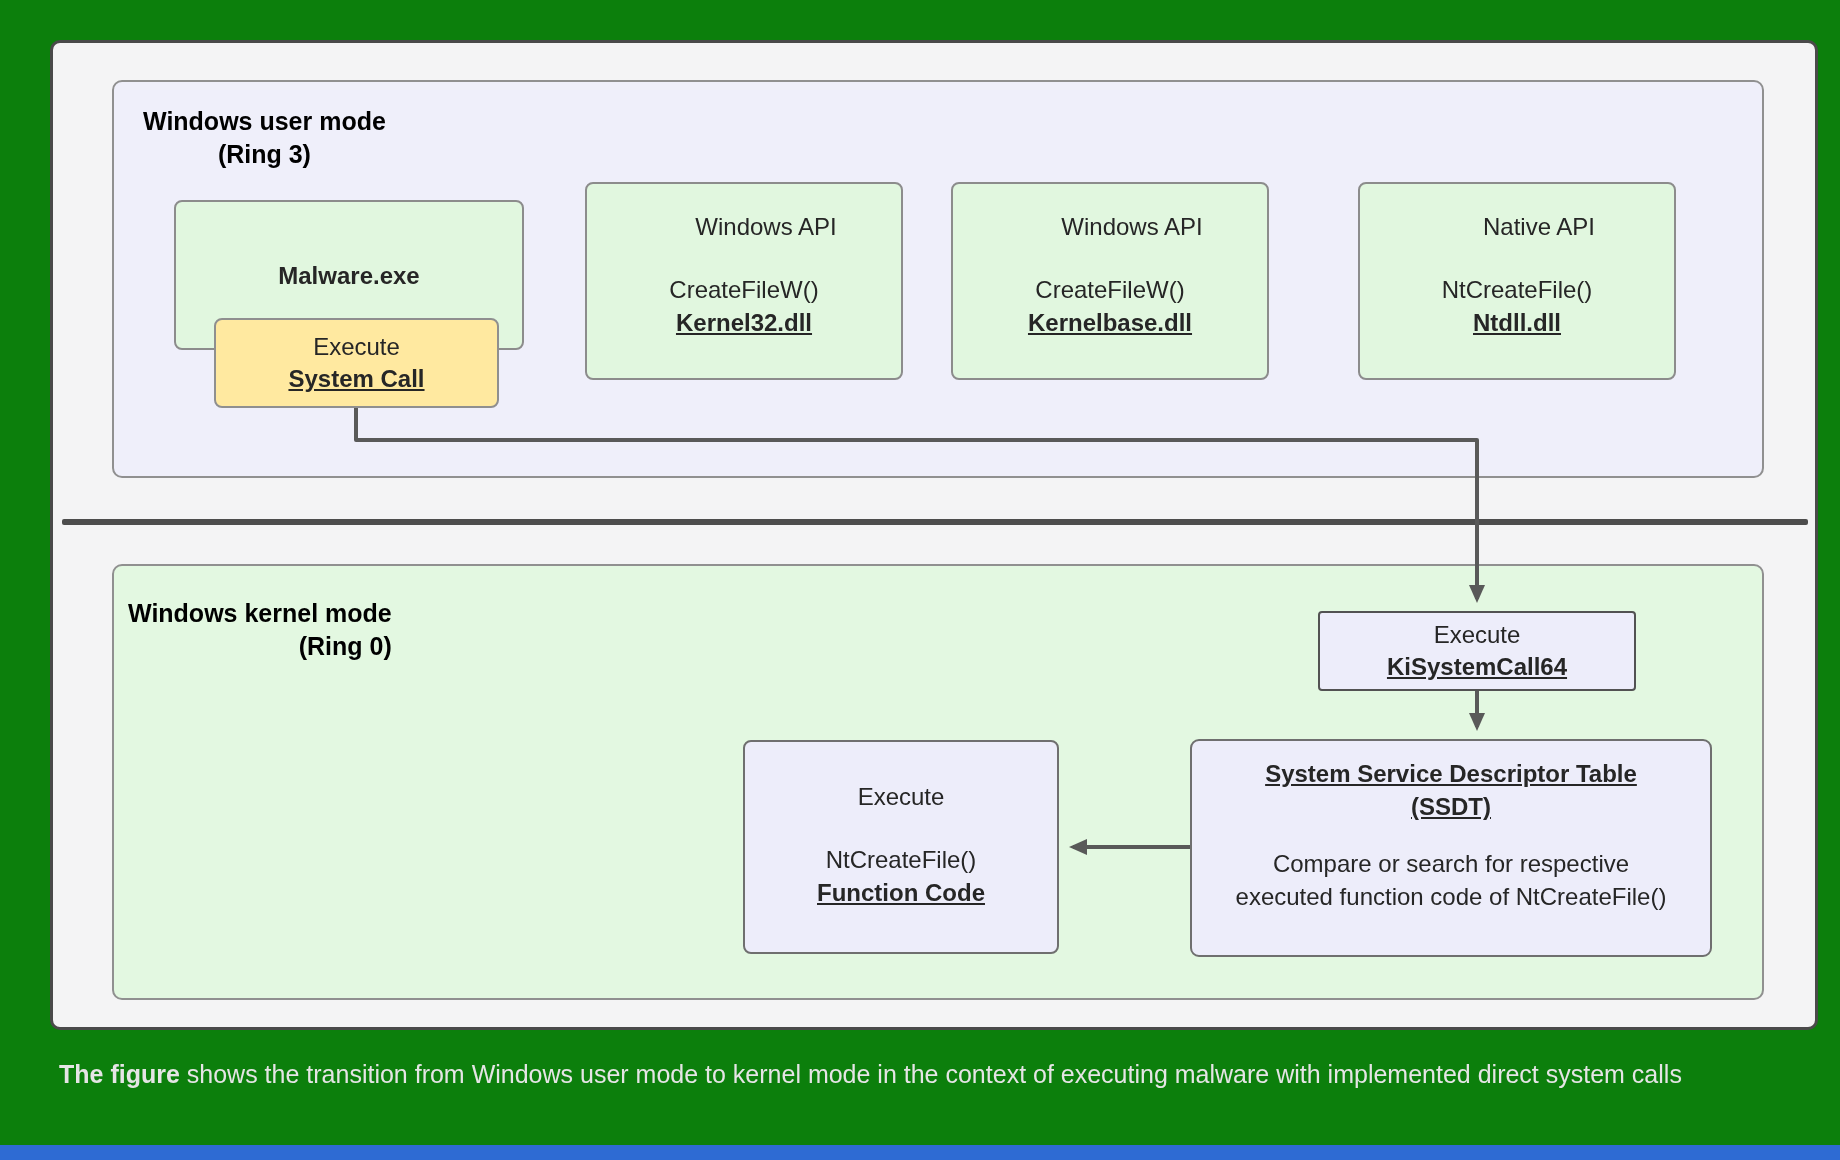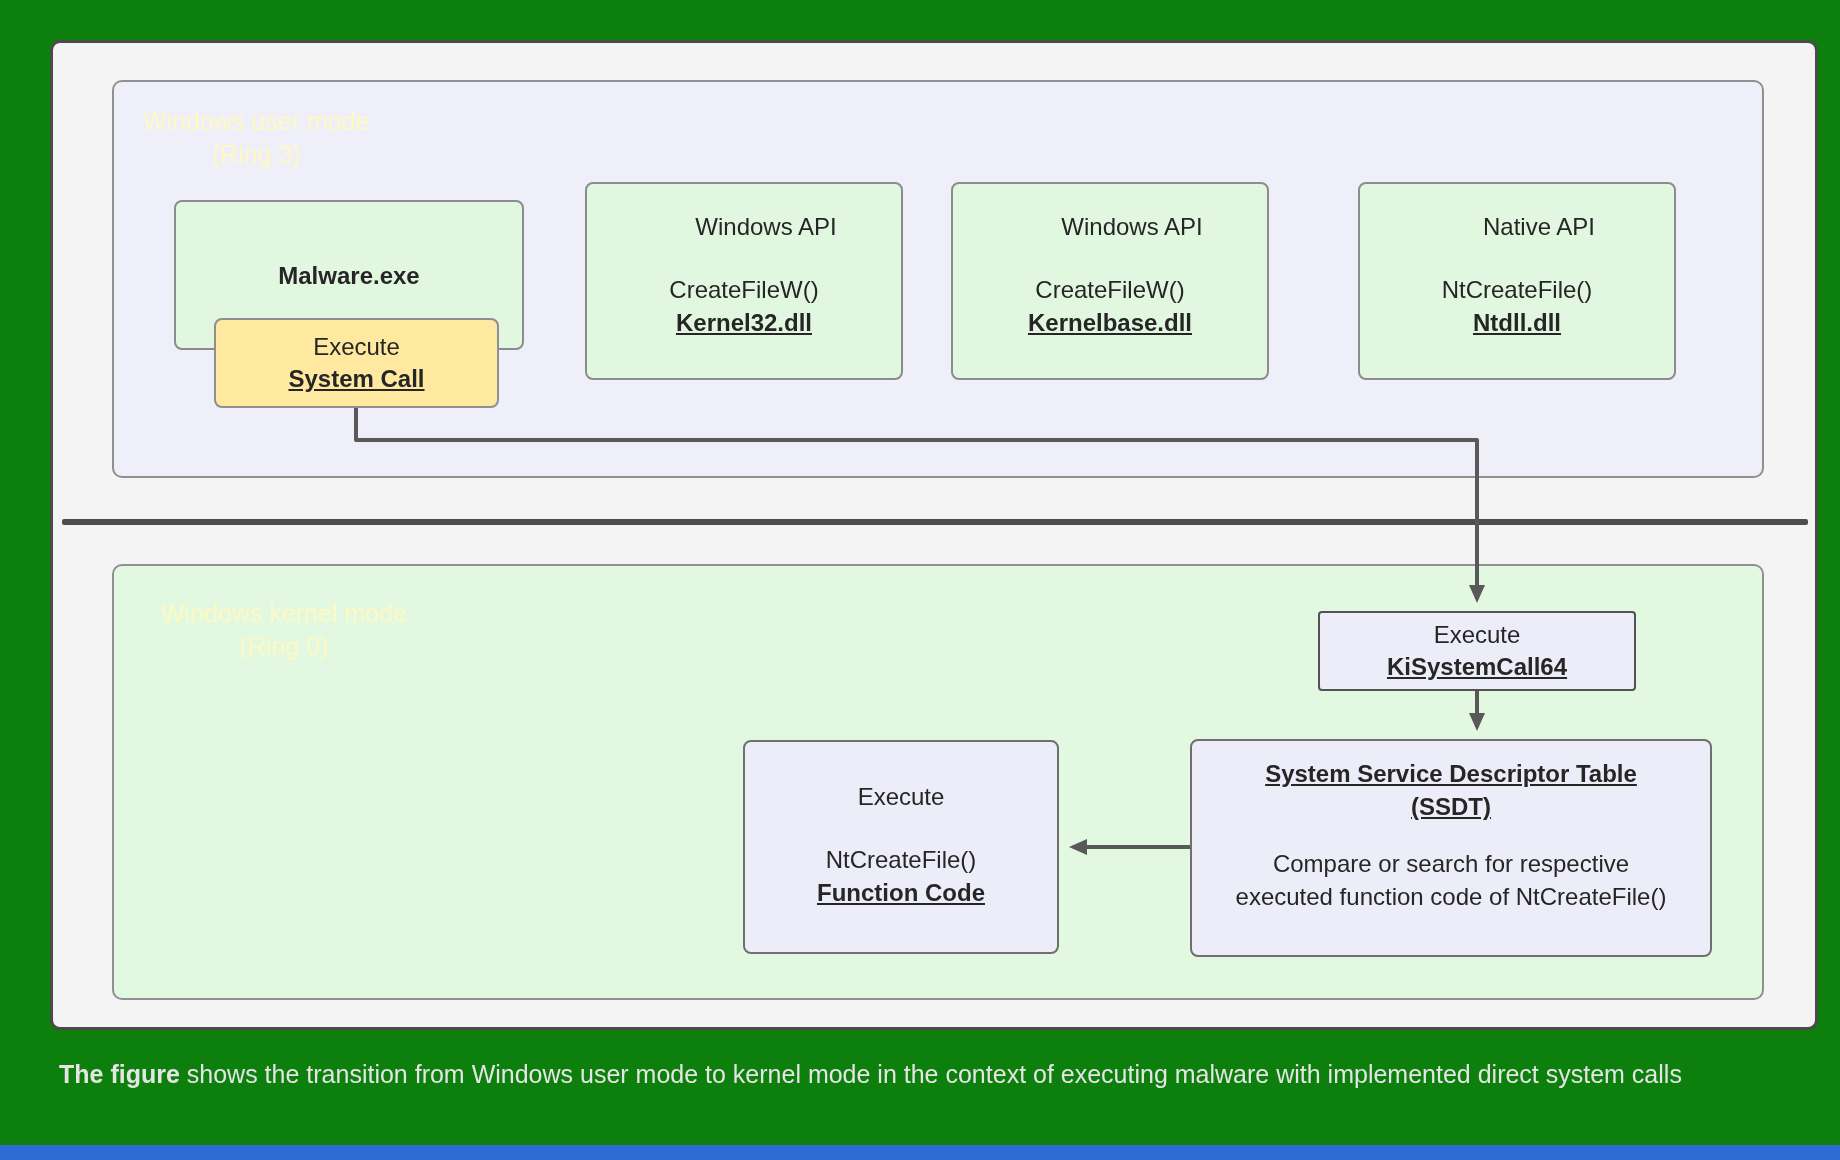--- a/index.html
+++ b/index.html
@@ -30,25 +30,25 @@
     width: 1648px; height: 394px;
     background: #efeffa;
   }
   .kernel-mode {
     left: 112px; top: 564px;
     width: 1648px; height: 432px;
     background: #e3f8e1;
   }
   .mode-title {
     position: absolute;
-    font-weight: normal;
+    font-weight: bold;
     font-size: 25px;
     line-height: 33px;
     text-align: center;
-    color: #fef9c3;
+    color: #000000;
     white-space: nowrap;
   }
   .node {
     position: absolute;
     text-align: center;
     font-size: 24px;
     line-height: 33px;
     border-radius: 8px;
     box-sizing: border-box;
   }
@@ -90,20 +90,21 @@
     left: 1318px; top: 611px;
     width: 318px; height: 80px;
     border-color: #525252;
     border-radius: 4px;
     line-height: 32px;
   }
   .ssdt-node {
     left: 1190px; top: 739px;
     width: 522px; height: 218px;
     padding-top: 16px;
+    border-radius: 9px;
   }
   .ssdt-node .ssdt-body { margin-top: 24px; }
   .function-node {
     left: 743px; top: 740px;
     width: 316px; height: 214px;
     padding-top: 38px;
   }
   .function-node .fn-gap { height: 30px; }
   .arrows-layer {
     position: absolute;
@@ -169,21 +170,21 @@
     <div class="api-title">Native API</div>
     <div class="api-lines">
       <div>NtCreateFile()</div>
       <div class="bold">Ntdll.dll</div>
     </div>
   </div>
 
   <div class="divider-line"></div>
 
   <div class="mode-region kernel-mode"></div>
-  <div class="mode-title" style="left:161px; top:597px;">
+  <div class="mode-title" style="left:128px; top:597px;text-align:right;">
     <div>Windows kernel mode</div>
     <div>(Ring 0)</div>
   </div>
 
   <div class="node lavender-node kisyscall-node flex-center">
     <div>Execute</div>
     <div class="bold">KiSystemCall64</div>
   </div>
 
   <div class="node lavender-node ssdt-node">

